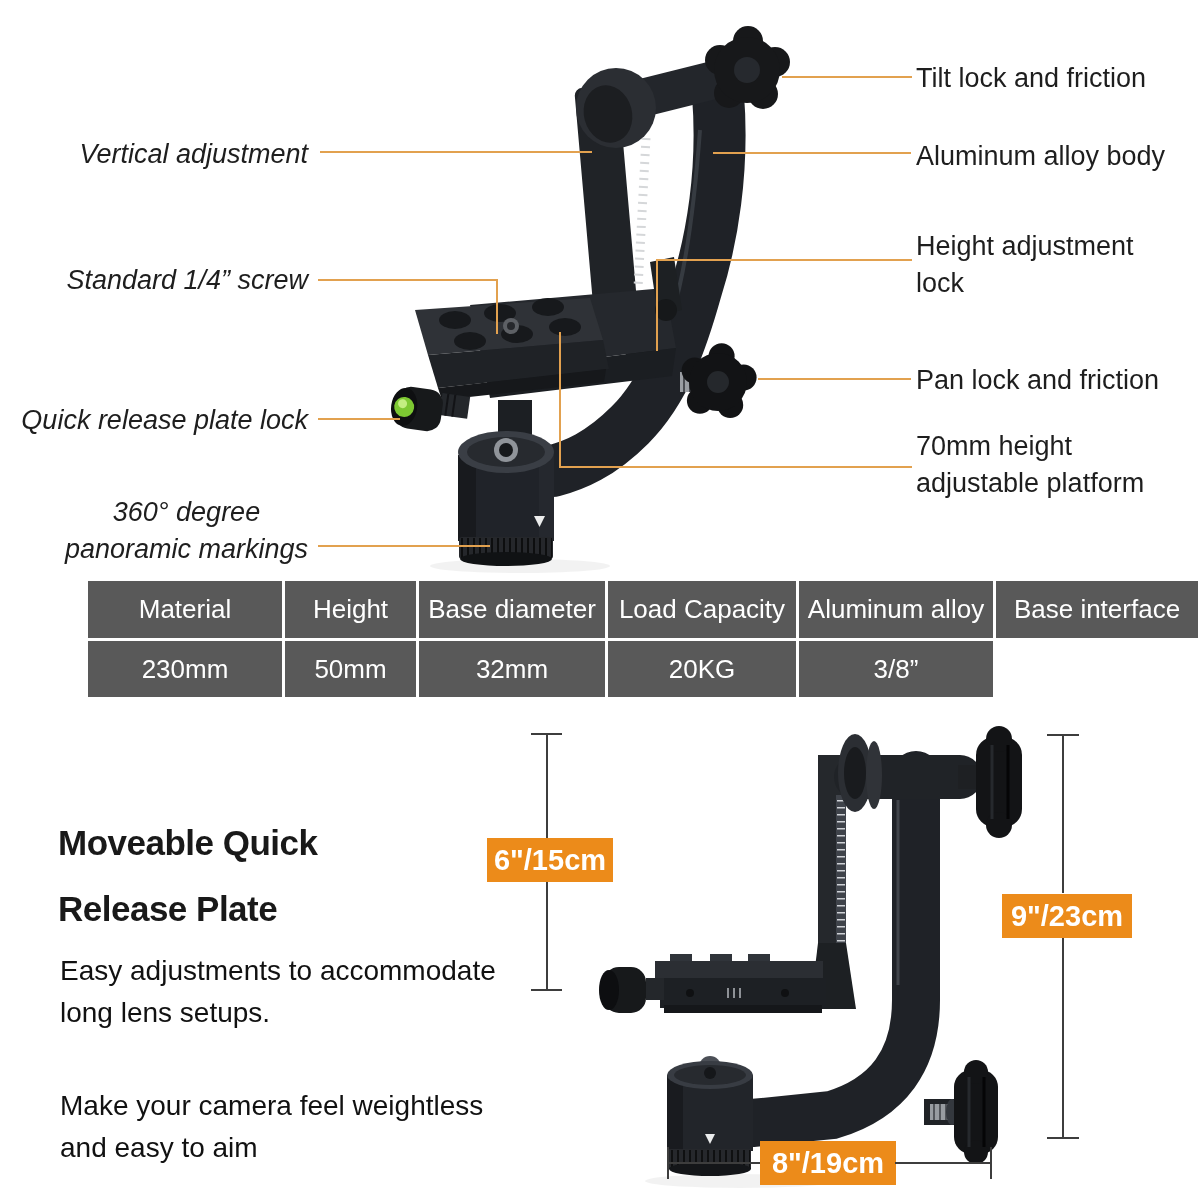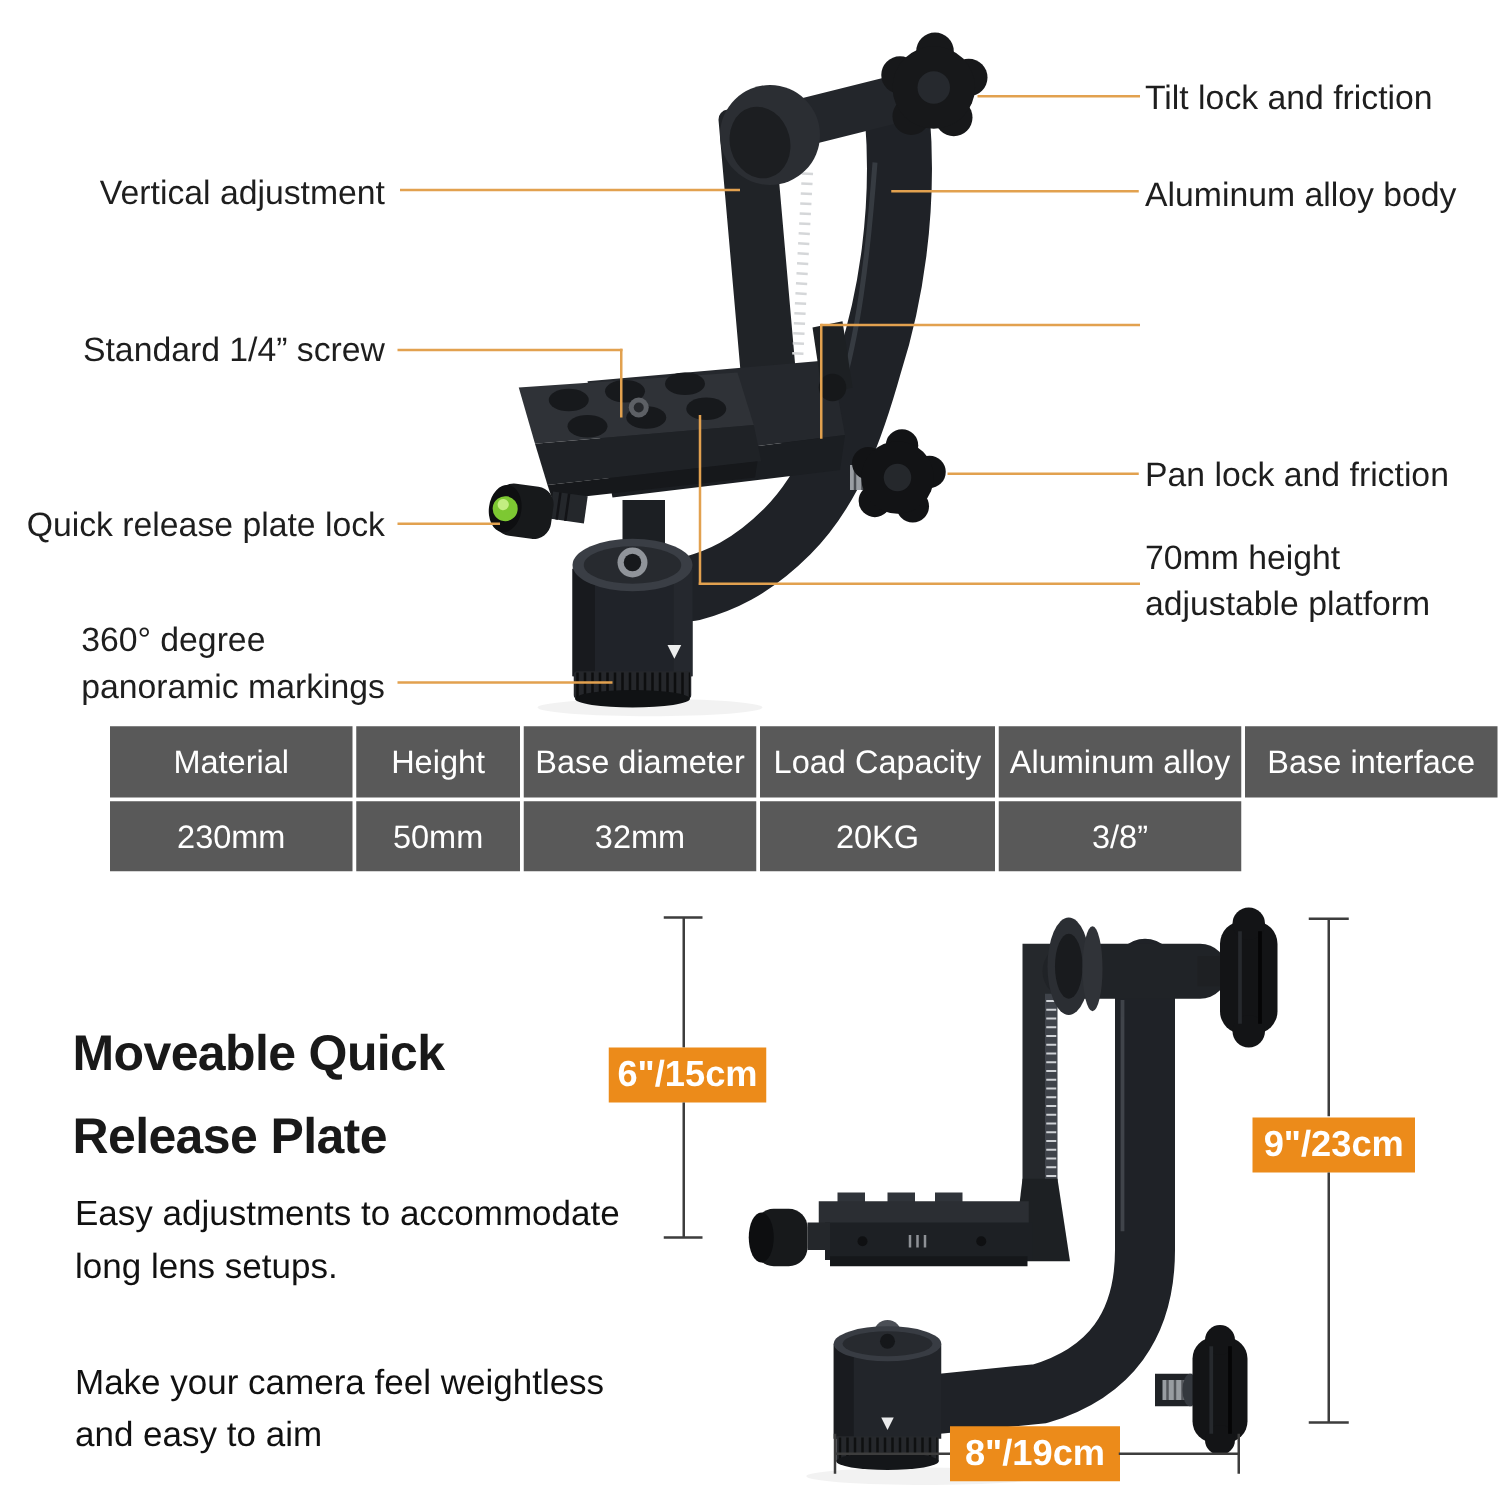--- a/index.html
+++ b/index.html
@@ -2,21 +2,21 @@
 <html><head>
 <meta charset="utf-8">
 <style>
   html,body{margin:0;padding:0;background:#ffffff;}
   .canvas{
     position:relative;width:1200px;height:1200px;background:#ffffff;
     font-family:"Liberation Sans", sans-serif;overflow:hidden;color:#1e1e1e;
   }
   
   .lbl{position:absolute;font-size:27px;line-height:37px;color:#1e1e1e;white-space:nowrap;}
-  .lbl.left{right:892px;text-align:left;}
+  .lbl.left{right:892px;text-align:center;font-style:italic;}
   .lbl.right{left:916px;text-align:left;}
   
   .cline{position:absolute;background:#e2a14f;}
   .cline.h{height:2px;}
   .cline.v{width:2px;}
   
   .dline{position:absolute;background:#3d3d3d;}
   .dim-badge{
     position:absolute;background:#ec8b1a;color:#ffffff;font-weight:bold;
     font-size:29px;display:flex;align-items:center;justify-content:center;
@@ -26,21 +26,21 @@
     position:absolute;left:48px;top:581px;width:1123px;
     display:grid;grid-template-columns:194px 131px 186px 188px 194px 202px;
     grid-template-rows:57px 56px;gap:3px;padding-left:40px;
   }
   .spec-cell{
     background:#595959;color:#ffffff;display:flex;align-items:center;justify-content:center;
     font-size:26px;
   }
   
   .feature-heading{
-    position:absolute;left:58px;top:810px;font-size:40px;line-height:66px;
+    position:absolute;left:58px;top:810px;font-size:35px;line-height:66px;
     font-weight:bold;color:#191919;letter-spacing:-0.5px;
   }
   .feature-para{position:absolute;left:60px;width:470px;font-size:28px;line-height:42px;color:#111111;}
   .illus{position:absolute;}
 </style>
 </head>
 <body>
 
 <div class="canvas">
 
@@ -235,20 +235,24 @@
     <div>360° degree</div>
     <div>panoramic markings</div>
   </div>
 
   <div class="lbl right" style="top:60px;">
     <div>Tilt lock and friction</div>
   </div>
   <div class="lbl right" style="top:138px;">
     <div>Aluminum alloy body</div>
   </div>
+  <div class="lbl right" style="top:228px;">
+    <div>Height adjustment</div>
+    <div>lock</div>
+  </div>
   <div class="lbl right" style="top:362px;">
     <div>Pan lock and friction</div>
   </div>
   <div class="lbl right" style="top:428px;">
     <div>70mm height</div>
     <div>adjustable platform</div>
   </div>
 
   <div class="cline h" style="left:320px;top:151px;width:272px;"></div>
   <div class="cline h" style="left:318px;top:279px;width:180px;"></div>

